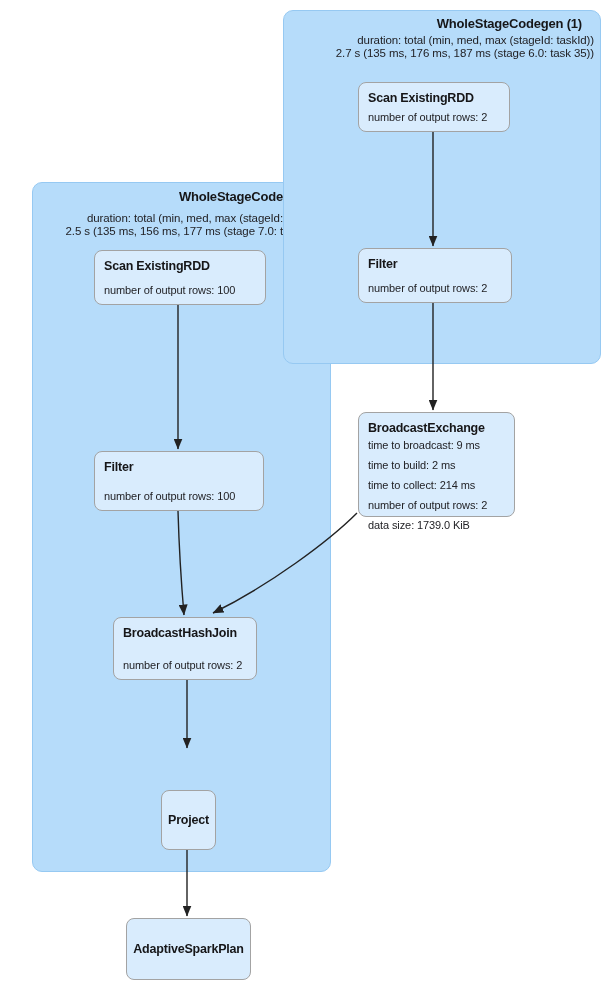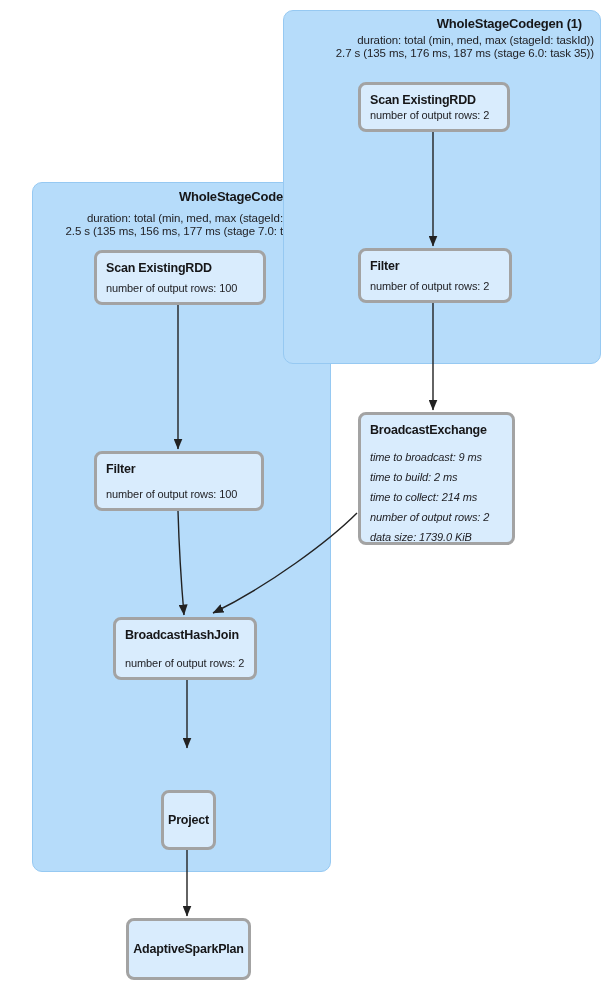--- a/index.html
+++ b/index.html
@@ -14,34 +14,34 @@
   .cluster-title{
     position:absolute;font-size:13px;font-weight:700;white-space:nowrap;
     letter-spacing:-0.2px;color:#161618;
   }
   .cluster-duration{
     position:absolute;font-size:11.5px;letter-spacing:-0.1px;white-space:nowrap;
     color:#222226;line-height:13px;
   }
   .right-anchored{text-align:right;}
   .node{
-    position:absolute;background:#d9ecfd;border:3px solid #a3a3a3;
+    position:absolute;background:#d9ecfd;border:1px solid #a3a3a3;
     border-radius:8px;box-sizing:border-box;padding:8px 9px;
     display:flex;flex-direction:column;justify-content:space-between;
     z-index:4;
   }
   .node-title{
     font-size:12.5px;font-weight:700;letter-spacing:-0.2px;white-space:nowrap;
     color:#161618;
   }
   .node-metric{
     font-size:11px;letter-spacing:-0.1px;white-space:nowrap;color:#222226;
   }
   .metric-list .node-metric{line-height:20px;}
-  .metric-list{margin-top:10px;font-style:italic;}
+  .metric-list{}
   .node-centered{justify-content:center;align-items:center;padding:6px 4px;}
   #edges{position:absolute;left:0;top:0;z-index:3;pointer-events:none;}
 </style>
 </head>
 <body>
 
 <div id="canvas">
 
   <div class="cluster" style="left:32px;top:182px;width:299px;height:690px;z-index:1;"></div>
 
@@ -74,21 +74,21 @@
   <div class="node" style="left:358px;top:82px;width:152px;height:50px;">
     <div class="node-title">Scan ExistingRDD</div>
     <div class="node-metric">number of output rows: 2</div>
   </div>
 
   <div class="node" style="left:358px;top:248px;width:154px;height:55px;">
     <div class="node-title">Filter</div>
     <div class="node-metric">number of output rows: 2</div>
   </div>
 
-  <div class="node" style="left:358px;top:412px;width:157px;height:133px;justify-content:flex-start;">
+  <div class="node" style="left:358px;top:412px;width:157px;height:105px;justify-content:flex-start;">
     <div class="node-title">BroadcastExchange</div>
     <div class="metric-list">
       <div class="node-metric">time to broadcast: 9 ms</div>
       <div class="node-metric">time to build: 2 ms</div>
       <div class="node-metric">time to collect: 214 ms</div>
       <div class="node-metric">number of output rows: 2</div>
       <div class="node-metric">data size: 1739.0 KiB</div>
     </div>
   </div>
 

